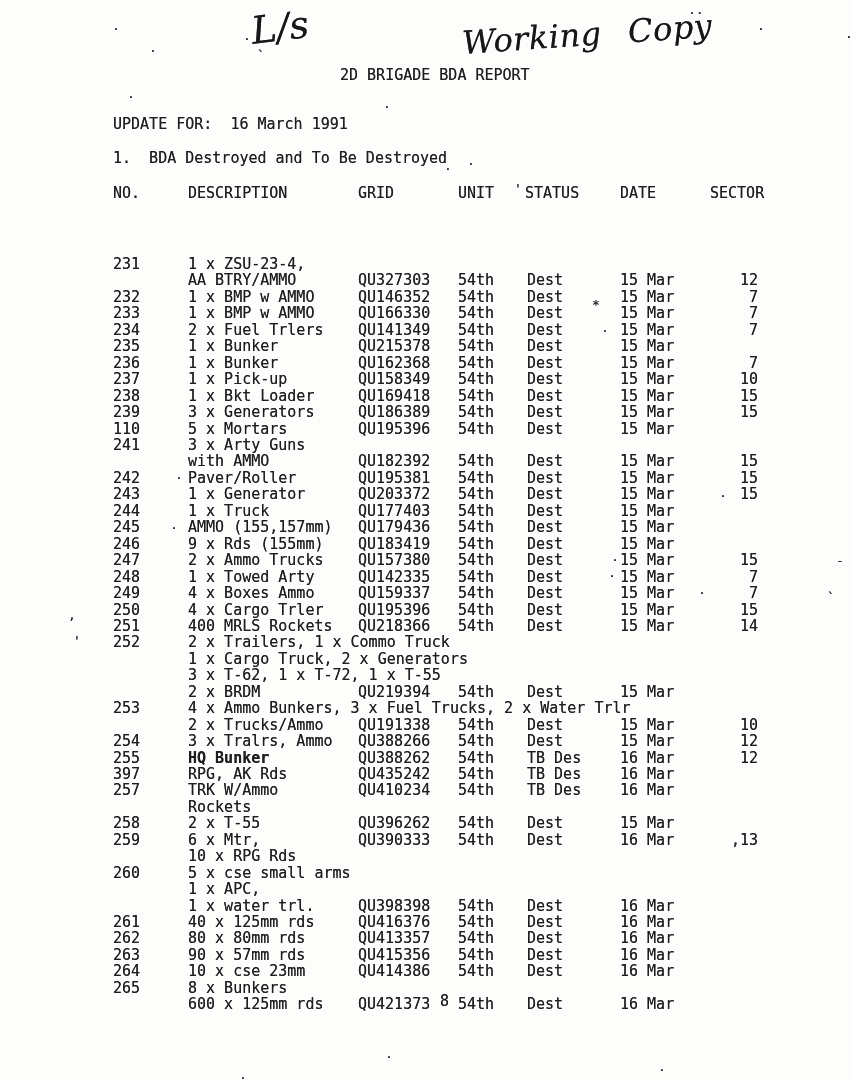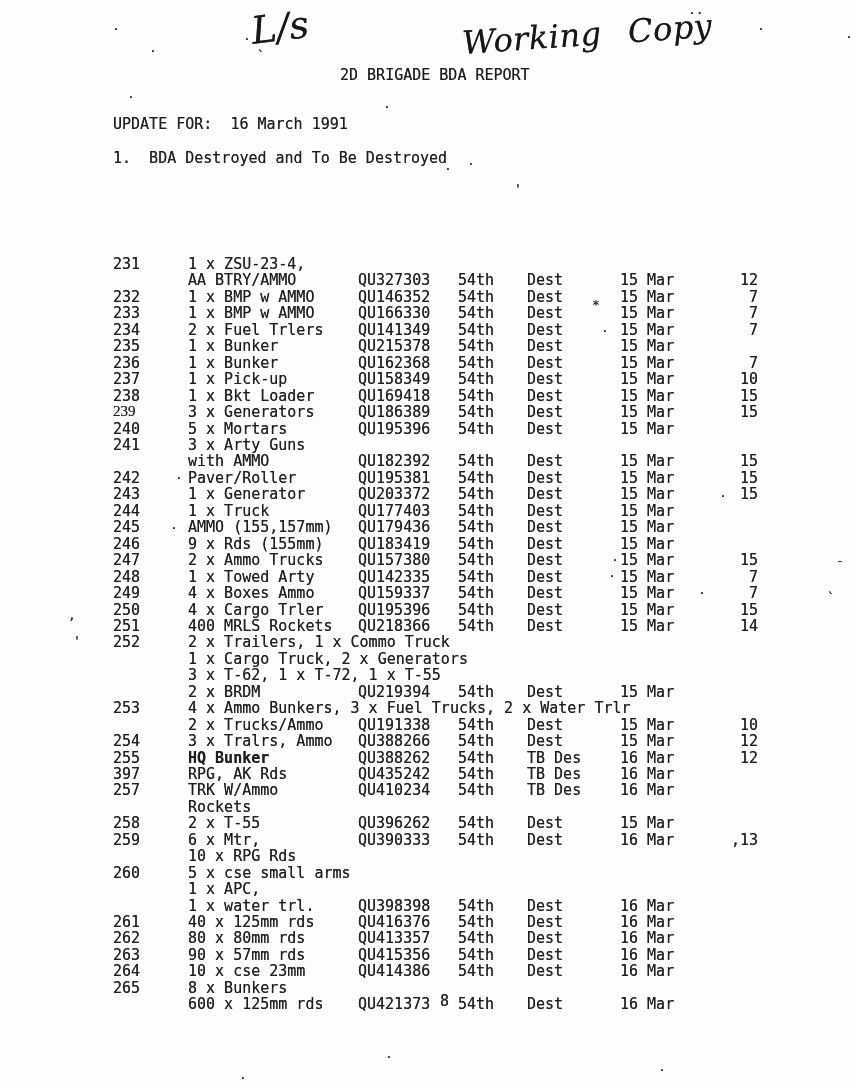--- a/index.html
+++ b/index.html
@@ -37,20 +37,29 @@
   <svg width="280" height="78" style="left:455px;top:4px" viewBox="0 0 280 78">
     <text x="8" y="50" class="hw" font-size="32" letter-spacing="0.5" word-spacing="16" transform="rotate(-4 8 50)">Working Copy</text>
   </svg>
 
   <div class="mono" style="left:340px;top:66px">2D BRIGADE BDA REPORT</div>
 
   <div class="mono" style="left:113px;top:115px">UPDATE FOR:  16 March 1991</div>
 
   <div class="mono" style="left:113px;top:149px">1.  BDA Destroyed and To Be Destroyed</div>
 
+  <div class="t-head" style="top:184px" id="thead">
+      <span style="left: 113px;">NO.</span>
+      <span style="left: 188px;">DESCRIPTION</span>
+      <span style="left: 358px;">GRID</span>
+      <span style="left: 458px;">UNIT</span>
+      <span style="left: 525px;">STATUS</span>
+      <span style="left: 620px;">DATE</span>
+      <span style="left: 710px;">SECTOR</span>
+    </div>
 
   <div id="tbody">
       <div class="t-line" style="top: 223px;">
         <span style="left: 113px;">231</span>
         <span style="left: 188px;">1 x ZSU-23-4,</span>
       </div>
       <div class="t-line" style="top: 239.4px;">
         <span style="left: 188px;">AA BTRY/AMMO</span>
         <span style="left: 358px;">QU327303</span>
         <span style="left: 458px;">54th</span>
@@ -114,30 +123,30 @@
       <div class="t-line" style="top: 354.6px;">
         <span style="left: 113px;">238</span>
         <span style="left: 188px;">1 x Bkt Loader</span>
         <span style="left: 358px;">QU169418</span>
         <span style="left: 458px;">54th</span>
         <span style="left: 527px;">Dest</span>
         <span style="left: 620px;">15 Mar</span>
         <span style="left: 680px; width: 78px; text-align: right;">15</span>
       </div>
       <div class="t-line" style="top: 371px;">
-        <span style="left: 113px; font-family: Liberation Serif, serif;">239</span>
+        <span style="left: 113px;">239</span>
         <span style="left: 188px;">3 x Generators</span>
         <span style="left: 358px;">QU186389</span>
         <span style="left: 458px;">54th</span>
         <span style="left: 527px;">Dest</span>
         <span style="left: 620px;">15 Mar</span>
         <span style="left: 680px; width: 78px; text-align: right;">15</span>
       </div>
       <div class="t-line" style="top: 387.5px;">
-        <span style="left: 113px;">240</span>
+        <span style="left: 113px;">110</span>
         <span style="left: 188px;">5 x Mortars</span>
         <span style="left: 358px;">QU195396</span>
         <span style="left: 458px;">54th</span>
         <span style="left: 527px;">Dest</span>
         <span style="left: 620px;">15 Mar</span>
       </div>
       <div class="t-line" style="top: 403.9px;">
         <span style="left: 113px;">241</span>
         <span style="left: 188px;">3 x Arty Guns</span>
       </div>

